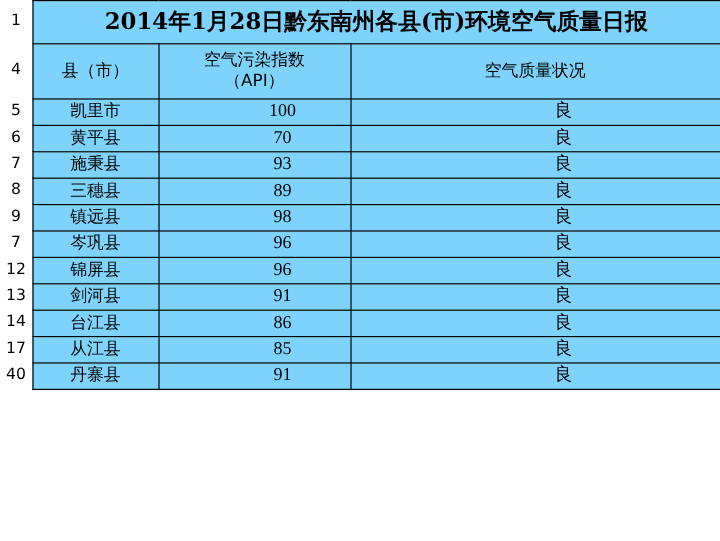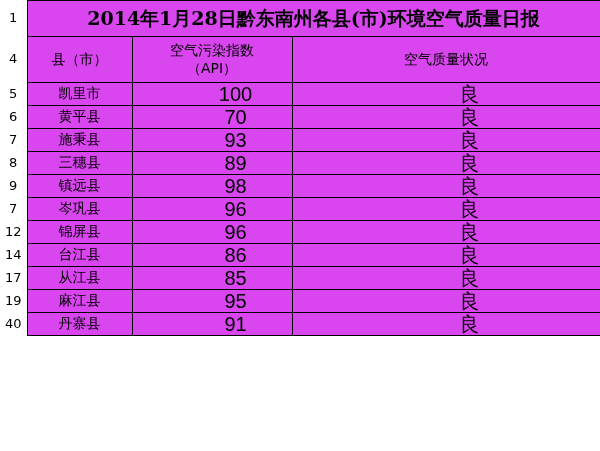--- a/index.html
+++ b/index.html
@@ -42,42 +42,42 @@
   td.rownum {
     font-size: 11px;
     color: #000;
     text-align: center;
     border: none;
     background: #ffffff;
     font-family: "DejaVu Sans", "Liberation Sans", sans-serif;
   }
   td.cell {
     border: 1px solid #000000;
-    background: #d946ef;
+    background: #7dd3fc;
   }
   tr.title-row td.cell {
     border: 1px solid #000000;
   }
   .title-text {
     font-family: "DejaVu Serif", "Liberation Serif", serif;
     font-size: 19px;
     font-weight: bold;
     letter-spacing: 0px;
     white-space: nowrap;
   }
   .header-text {
     font-family: "DejaVu Sans", "Liberation Sans", sans-serif;
     font-size: 14px;
     font-weight: normal;
     line-height: 1.25;
     white-space: pre-line;
   }
   .data-text {
-    font-family: Liberation Sans, sans-serif;
-    font-size: 20px;
+    font-family: Liberation Serif, serif;
+    font-size: 15px;
     margin-left: 47px;
   }
   .county-text {
     font-family: "DejaVu Sans", "Liberation Sans", sans-serif;
     font-size: 14px;
     text-align: center;
   }
   tr.title-row { height: 36px; }
   tr.header-row { height: 46px; }
   tr.data-row { height: 22px; }
@@ -167,44 +167,44 @@
       </tr>
 
 
       <tr class="data-row">
         <td class="rownum">12</td>
         <td class="cell"><span class="county-text">锦屏县</span></td>
         <td class="cell"><span class="data-text">96</span></td>
         <td class="cell"><span class="data-text">良</span></td>
       </tr>
 
+      <tr class="data-row">
+        <td class="rownum">13</td>
+        <td class="cell"><span class="county-text">剑河县</span></td>
+        <td class="cell"><span class="data-text">91</span></td>
+        <td class="cell"><span class="data-text">良</span></td>
+      </tr>
 
       <tr class="data-row">
         <td class="rownum">14</td>
         <td class="cell"><span class="county-text">台江县</span></td>
         <td class="cell"><span class="data-text">86</span></td>
         <td class="cell"><span class="data-text">良</span></td>
       </tr>
 
 
 
       <tr class="data-row">
         <td class="rownum">17</td>
         <td class="cell"><span class="county-text">从江县</span></td>
         <td class="cell"><span class="data-text">85</span></td>
         <td class="cell"><span class="data-text">良</span></td>
       </tr>
 
 
-      <tr class="data-row">
-        <td class="rownum">19</td>
-        <td class="cell"><span class="county-text">麻江县</span></td>
-        <td class="cell"><span class="data-text">95</span></td>
-        <td class="cell"><span class="data-text">良</span></td>
-      </tr>
 
       <tr class="data-row">
         <td class="rownum">40</td>
         <td class="cell"><span class="county-text">丹寨县</span></td>
         <td class="cell"><span class="data-text">91</span></td>
         <td class="cell"><span class="data-text">良</span></td>
       </tr>
 
     </tbody>
   </table>

